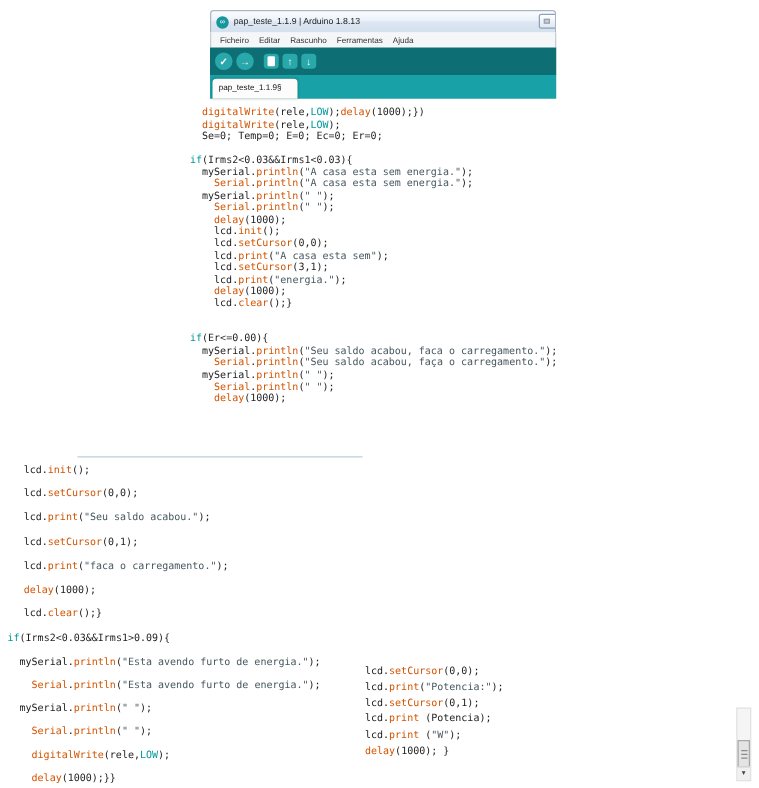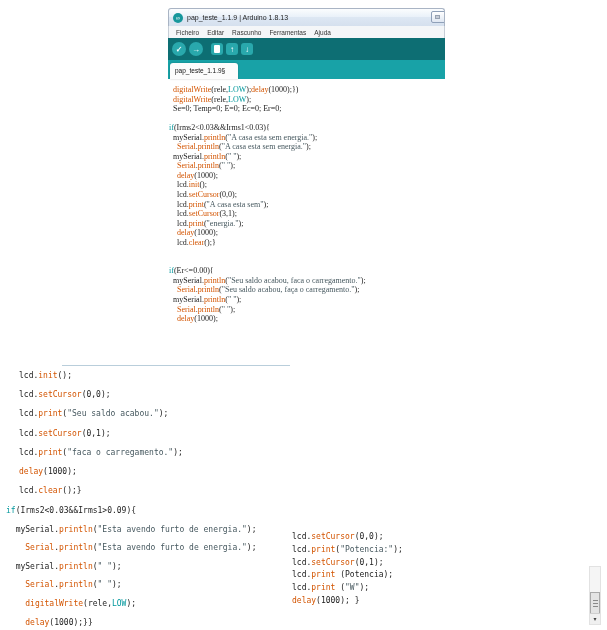--- a/index.html
+++ b/index.html
@@ -32,21 +32,21 @@
   .tbtn.gap { margin-left:5px; }
   .docicon { width:6px; height:8px; background:#fff; border-radius:1px; }
   .tabstrip { position:relative; height:19px; background:#18a2a7; }
   .tab { position:absolute; left:2px; bottom:0; width:68px; height:16px; background:#fcfcfc;
          border-radius:3px 3px 0 0; font-size:6.5px; color:#111; line-height:16px;
          padding-left:5px; box-shadow:0 0 2px rgba(0,0,0,.25); white-space:nowrap; }
 
   
   .code { position:absolute; font-family:"DejaVu Sans Mono", monospace; white-space:pre; color:#1c1c1c; }
   .cl { white-space:pre; }
-  #editor-code   { left:169px; top:85px;  font-size:8px; line-height:9.55px;font-family:Liberation Serif, serif; }
+  #editor-code   { left:152px; top:85px;  font-size:8px; line-height:9.55px; }
   #frag-saldo    { left:19px;  top:366px; font-size:8px; line-height:19.2px; filter:blur(.3px); }
   #frag-furto    { left:6px;   top:502px; font-size:8px; line-height:18.6px; filter:blur(.3px); }
   #frag-potencia { left:292px; top:531px; font-size:8px; line-height:12.8px; filter:blur(.2px); }
   .tk-p { color:#1c1c1c; }
   .tk-f { color:#d35400; }
   .tk-k { color:#00979c; }
   .tk-s { color:#46585f; }
 
   #hline { position:absolute; left:62px; top:365px; width:228px; height:1px; background:#b9cedb; }
 

